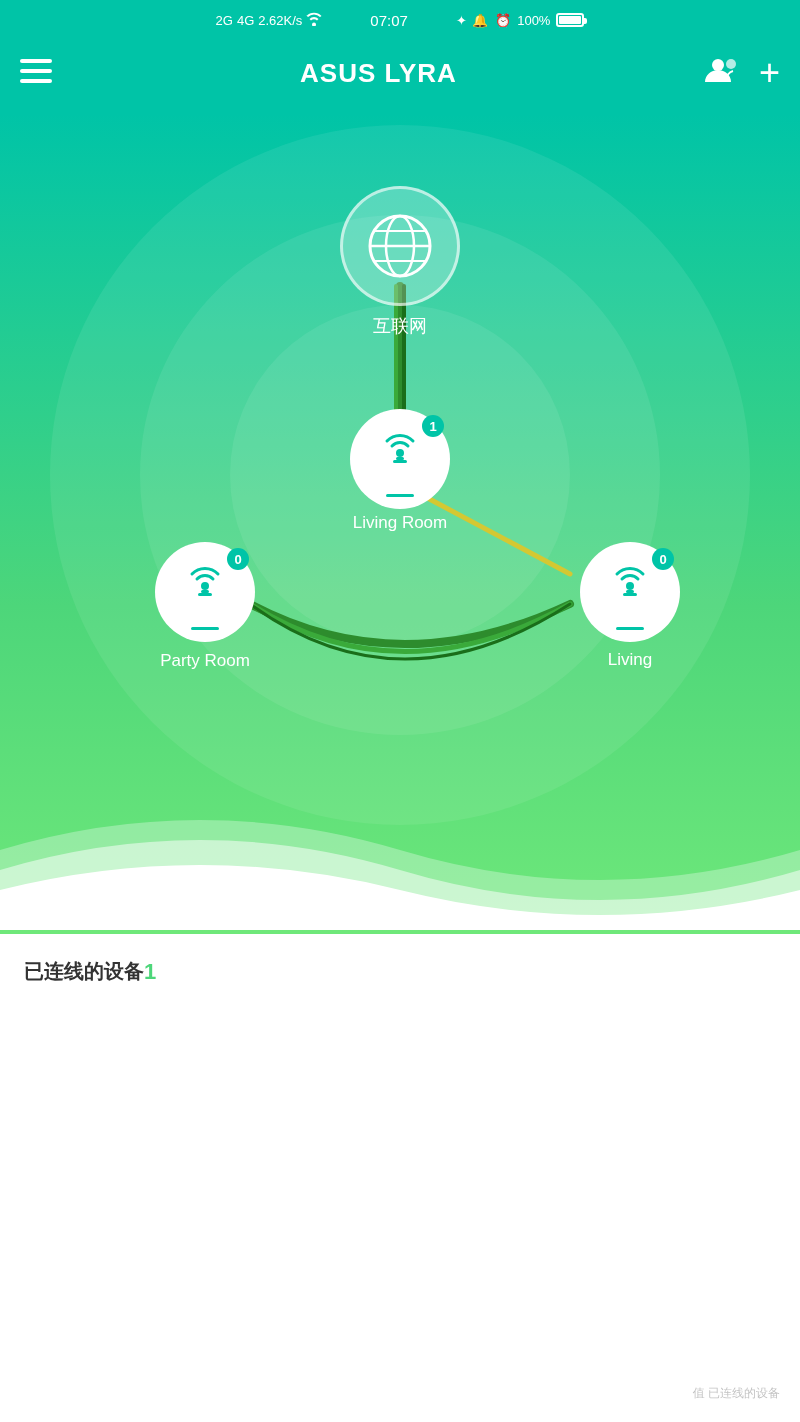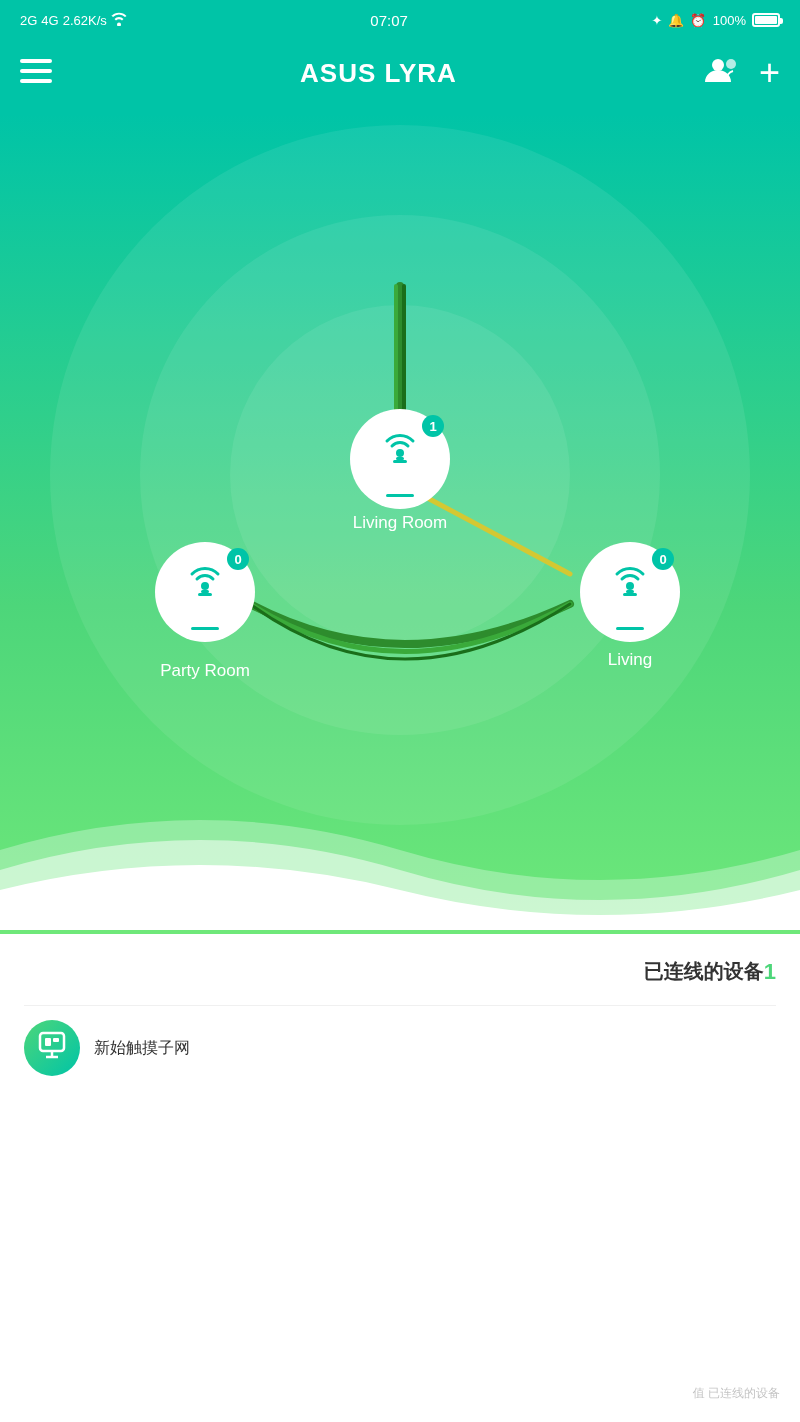--- a/index.html
+++ b/index.html
@@ -11,21 +11,21 @@
       background: #fff;
       overflow-x: hidden;
     }
 
     
     .status-bar {
       background: #00c4a7;
       height: 40px;
       display: flex;
       align-items: center;
-      justify-content: space-between;
+      justify-content: center;
       padding: 0 20px;
       color: white;
       font-size: 13px;
       gap: 48px;
     }
     .status-left { display: flex; align-items: center; gap: 4px; }
     .status-center { font-size: 15px; font-weight: 500; }
     .status-right { display: flex; align-items: center; gap: 6px; font-size: 13px; }
 
     
@@ -98,23 +98,22 @@
 
     
     .bottom-section {
       background: white;
       padding: 24px 24px 0;
     }
 
     .connected-devices-header {
       display: flex;
       align-items: center;
-      justify-content: flex-end;
+      justify-content: flex-start;
       margin-bottom: 20px;
-      margin-left: 23px;
     }
 
     .connected-devices-title {
       font-size: 20px;
       font-weight: bold;
       color: #333;
     }
 
     .connected-devices-count {
       color: #4dd67a;
@@ -223,20 +222,32 @@
       <line x1="396" y1="172" x2="396" y2="310" stroke="#3aaa3a" stroke-width="4" stroke-linecap="round"></line>
       <line x1="404" y1="172" x2="404" y2="310" stroke="#1a6e1a" stroke-width="4" stroke-linecap="round"></line>
 
       <line x1="420" y1="380" x2="570" y2="460" stroke="#d4c832" stroke-width="5" stroke-linecap="round"></line>
 
       <path d="M 250 490 Q 400 570 570 490" stroke="#2d8c2d" stroke-width="8" fill="none" stroke-linecap="round"></path>
       <path d="M 250 490 Q 400 585 570 490" stroke="#3aaa3a" stroke-width="5" fill="none" stroke-linecap="round"></path>
       <path d="M 250 490 Q 400 600 570 490" stroke="#1a6e1a" stroke-width="3" fill="none" stroke-linecap="round"></path>
     </svg>
 
+    <div style="position:absolute;top:72px;left:50%;transform:translateX(-50%);text-align:center;">
+      <div style="width:120px;height:120px;border-radius:50%;background:rgba(255,255,255,0.25);border:3px solid rgba(255,255,255,0.6);display:flex;align-items:center;justify-content:center;margin:0 auto;">
+        <svg width="70" height="70" viewBox="0 0 70 70" fill="none">
+          <circle cx="35" cy="35" r="30" stroke="white" stroke-width="3" fill="none"></circle>
+          <ellipse cx="35" cy="35" rx="14" ry="30" stroke="white" stroke-width="2.5" fill="none"></ellipse>
+          <line x1="5" y1="35" x2="65" y2="35" stroke="white" stroke-width="2.5"></line>
+          <line x1="8" y1="20" x2="62" y2="20" stroke="white" stroke-width="2"></line>
+          <line x1="8" y1="50" x2="62" y2="50" stroke="white" stroke-width="2"></line>
+        </svg>
+      </div>
+      <div style="color:white;font-size:18px;font-weight:500;margin-top:8px;">互联网</div>
+    </div>
 
     <div style="position:absolute;top:295px;left:50%;transform:translateX(-50%);text-align:center;">
       <div style="width:100px;height:100px;border-radius:50%;background:white;display:flex;align-items:center;justify-content:center;margin:0 auto;position:relative;">
         <svg width="52" height="52" viewBox="0 0 52 52" fill="#00c4a7">
           <circle cx="26" cy="20" r="4" fill="#00c4a7"></circle>
           <path d="M18 13a11 11 0 0 1 16 0" stroke="#00c4a7" stroke-width="3" fill="none" stroke-linecap="round"></path>
           <path d="M13 8a18 18 0 0 1 26 0" stroke="#00c4a7" stroke-width="3" fill="none" stroke-linecap="round"></path>
           <rect x="22" y="24" width="8" height="3" rx="1.5" fill="#00c4a7"></rect>
           <rect x="19" y="27" width="14" height="3" rx="1.5" fill="#00c4a7"></rect>
         </svg>
@@ -251,21 +262,21 @@
         <svg width="52" height="52" viewBox="0 0 52 52" fill="#00c4a7">
           <circle cx="26" cy="20" r="4" fill="#00c4a7"></circle>
           <path d="M18 13a11 11 0 0 1 16 0" stroke="#00c4a7" stroke-width="3" fill="none" stroke-linecap="round"></path>
           <path d="M13 8a18 18 0 0 1 26 0" stroke="#00c4a7" stroke-width="3" fill="none" stroke-linecap="round"></path>
           <rect x="22" y="24" width="8" height="3" rx="1.5" fill="#00c4a7"></rect>
           <rect x="19" y="27" width="14" height="3" rx="1.5" fill="#00c4a7"></rect>
         </svg>
         <div style="position:absolute;top:6px;right:6px;background:#00c4a7;color:white;border-radius:50%;width:22px;height:22px;font-size:13px;display:flex;align-items:center;justify-content:center;font-weight:bold;">0</div>
         <div style="position:absolute;bottom:12px;left:50%;transform:translateX(-50%);width:28px;height:3px;background:#00c4a7;border-radius:2px;"></div>
       </div>
-      <div style="color:white;font-size:17px;font-weight:500;margin-top:19px;">Party Room</div>
+      <div style="color:white;font-size:17px;font-weight:500;margin-top:9px;">Party Room</div>
     </div>
 
     <div style="position:absolute;top:428px;right:120px;text-align:center;">
       <div style="width:100px;height:100px;border-radius:50%;background:white;display:flex;align-items:center;justify-content:center;margin:0 auto;position:relative;">
         <svg width="52" height="52" viewBox="0 0 52 52" fill="#00c4a7">
           <circle cx="26" cy="20" r="4" fill="#00c4a7"></circle>
           <path d="M18 13a11 11 0 0 1 16 0" stroke="#00c4a7" stroke-width="3" fill="none" stroke-linecap="round"></path>
           <path d="M13 8a18 18 0 0 1 26 0" stroke="#00c4a7" stroke-width="3" fill="none" stroke-linecap="round"></path>
           <rect x="22" y="24" width="8" height="3" rx="1.5" fill="#00c4a7"></rect>
           <rect x="19" y="27" width="14" height="3" rx="1.5" fill="#00c4a7"></rect>
@@ -287,31 +298,15 @@
   </div>
 
 </div>
 
 <div class="bottom-section">
   <div class="connected-devices-header">
     <div class="connected-devices-title">已连线的设备</div>
     <div class="connected-devices-count">1</div>
   </div>
 
-  <div class="device-item">
-    <div class="device-avatar">
-      <span class="device-avatar-icon">
-        <svg width="32" height="32" viewBox="0 0 32 32" fill="white">
-          <rect x="4" y="4" width="24" height="18" rx="3" stroke="white" stroke-width="2.5" fill="none"></rect>
-          <line x1="16" y1="22" x2="16" y2="28" stroke="white" stroke-width="2.5"></line>
-          <line x1="10" y1="28" x2="22" y2="28" stroke="white" stroke-width="2.5"></line>
-          <rect x="9" y="9" width="6" height="8" rx="1" fill="white"></rect>
-          <rect x="17" y="9" width="6" height="4" rx="1" fill="white"></rect>
-        </svg>
-      </span>
-    </div>
-    <div class="device-info">
-      <div class="device-name">新始触摸子网</div>
-    </div>
-  </div>
 </div>
 
 <div class="watermark">值 已连线的设备</div>
 
 </body></html>

